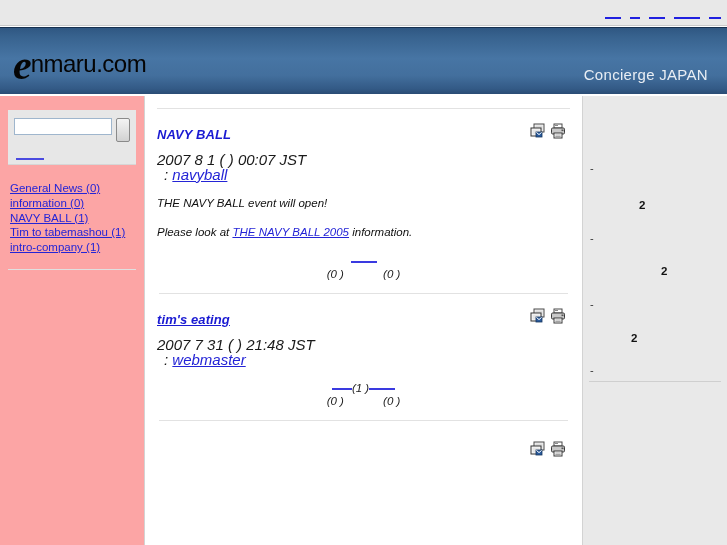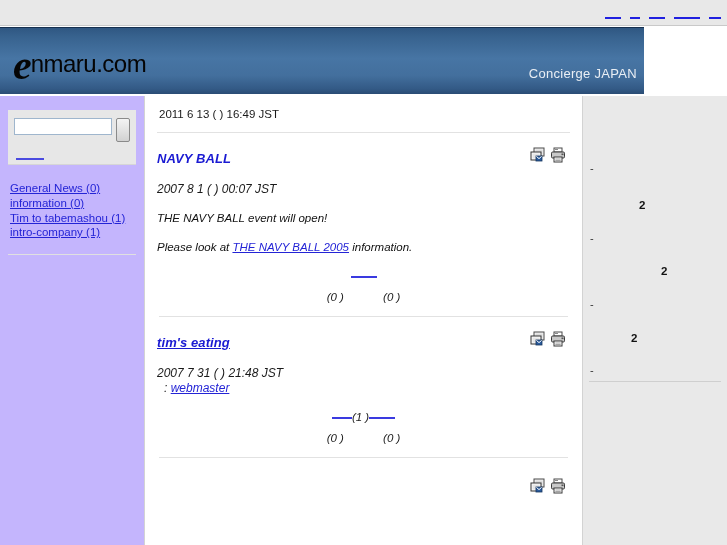--- a/index.html
+++ b/index.html
@@ -29,21 +29,21 @@
     border-bottom:2px solid #2020e0;
     text-decoration:none;
     color:#2020e0;
     font-size:11px;
     line-height:11px;
   }
   .tn1{width:16px;} .tn2{width:10px;} .tn3{width:16px;} .tn4{width:26px;} .tn5{width:12px;}
 
   
   .header {
-    position:absolute; left:0; top:27px; width:644px; height:68px;
+    position:absolute; left:0; top:27px; width:727px; height:68px;
     background:linear-gradient(to bottom,
        #2f5782 0%, #38638f 14%, #4775a4 46%, #436f9d 72%, #335a86 92%, #2a4c74 100%);
     border-top:1px solid #16304f;
     border-bottom:1px solid #ffffff;
     overflow:hidden;
   }
   .logo {
     position:absolute; left:13px; top:16px;
     color:#050505;
     white-space:nowrap;
@@ -57,29 +57,29 @@
     vertical-align:-7px;
     letter-spacing:-1px;
   }
   .logo .rest {
     font-family:"Liberation Sans", sans-serif;
     font-size:24px;
     line-height:24px;
     letter-spacing:-0.5px;
   }
   .concierge {
-    position:absolute; right:7px; top:38px;
+    position:absolute; right:19px; top:38px;
     color:#e9eef4;
-    font-size:13px;
+    font-size:15px;
     letter-spacing:.3px;
   }
 
   
   .cols { position:absolute; left:0; top:96px; width:727px; height:449px; display:flex; }
-  .col-left  { width:145px; background:#c4b5fd; border-right:1px solid #d3d3d3; position:relative; }
+  .col-left  { width:145px; background:#fca5a5; border-right:1px solid #d3d3d3; position:relative; }
   .col-mid   { flex:1; background:#ffffff; position:relative; }
   .col-right { width:145px; background:#e9e9e9; border-left:1px solid #d3d3d3; position:relative; }
 
   
   .searchbox {
     margin:14px 8px 0 8px;
     background:#e7e7e7;
     padding:8px 6px 10px 6px;
     border-bottom:1px solid #d6d6d6;
     position:relative;
@@ -146,22 +146,22 @@
     letter-spacing:.1px;
   }
   .art-title.linked { text-decoration:underline;text-align:center; }
   .art-icons {
     position:absolute; right:4px; top:-2px;
     display:flex; gap:4px; align-items:center;
   }
   .icon-btn { width:16px; height:16px; display:block; cursor:pointer; }
 
   .art-meta {
-    margin-top:15px;
-    font-size:12px;
+    margin-top:9px;
+    font-size:15px;
     color:#1a1a1a;
     line-height:15px;
   }
   .art-meta .author-line { margin-left:7px; }
   .art-meta a { color:#2424d6; text-decoration:underline; }
 
   .art-body {
     margin-top:13px;
     font-size:11.5px;
     color:#111;
@@ -176,21 +176,21 @@
     font-size:11.5px;
     color:#1a1a1a;
   }
   .art-footer .flinks { line-height:14px; }
   .art-footer .dash {
     display:inline-block; width:20px; height:8px;
     border-bottom:2px solid #3a3ae0; vertical-align:2px;
     text-decoration:none;
   }
   .art-footer .dash.wide { width:26px; }
-  .art-footer .counts { margin-top:8px; }
+  .art-footer .counts { margin-top:0; }
   .art-footer .counts span { display:inline-block; margin:0 18px; }
   .art-sep { border-top:1px solid #e2e2e2; margin:13px 2px 0 2px; }
 
   
   .rblock { position:relative; }
   .rbullet {
     position:absolute;
     font-size:11px;
     color:#333;
     line-height:10px;
@@ -236,30 +236,30 @@
         <div class="searchrow">
           <input type="text" placeholder="" style="">
           <div class="go-btn"></div>
         </div>
         <a class="adv-link" href="#"></a>
       </div>
 
       <div class="catlist">
         <a href="#">General News (0)</a>
         <a href="#">information (0)</a>
+        <a href="#">NAVY BALL (1)</a>
         <a href="#">Tim to tabemashou (1)</a>
         <a href="#">intro-company (1)</a>
       </div>
       <div class="left-rule"></div>
     </div>
 
     <div class="col-mid">
       <div class="mid-inner">
 
-        <div class="topdate">2011 6 13 ( ) 16:49 JST</div>
         <div class="hr-dot"></div>
 
         <div class="article">
           <div class="art-head">
             <a class="art-title" href="#">NAVY BALL</a>
             <div class="art-icons">
               <span class="icon-btn">
                 <svg viewBox="0 0 16 16" width="16" height="16">
                   <rect x="4" y="1" width="10" height="8" fill="#f2f2f2" stroke="#4a4a4a" stroke-width="1"></rect>
                   <rect x="5.5" y="2.5" width="7" height="5" fill="#dcdcdc"></rect>
@@ -278,20 +278,24 @@
                   <rect x="4" y="10" width="8" height="5" fill="#ffffff" stroke="#3a3a3a" stroke-width="1"></rect>
                   <line x1="5.3" y1="12" x2="10.7" y2="12" stroke="#9a9a9a" stroke-width="0.9"></line>
                   <line x1="5.3" y1="13.5" x2="10.7" y2="13.5" stroke="#9a9a9a" stroke-width="0.9"></line>
                 </svg>
               </span>
             </div>
           </div>
 
           <div class="art-meta">
             <div>2007 8  1 ( ) 00:07 JST</div>
+            <div class="author-line">
+              <span>:</span>
+              <a href="#">navyball</a>
+            </div>
           </div>
 
           <div class="art-body">
             <p>THE NAVY BALL event will open!</p>
             <p><span>Please look at </span><a href="#">THE NAVY BALL 2005</a><span> information.</span></p>
           </div>
 
           <div class="art-footer">
             <div class="flinks">
               <a class="dash wide" href="#"></a>

